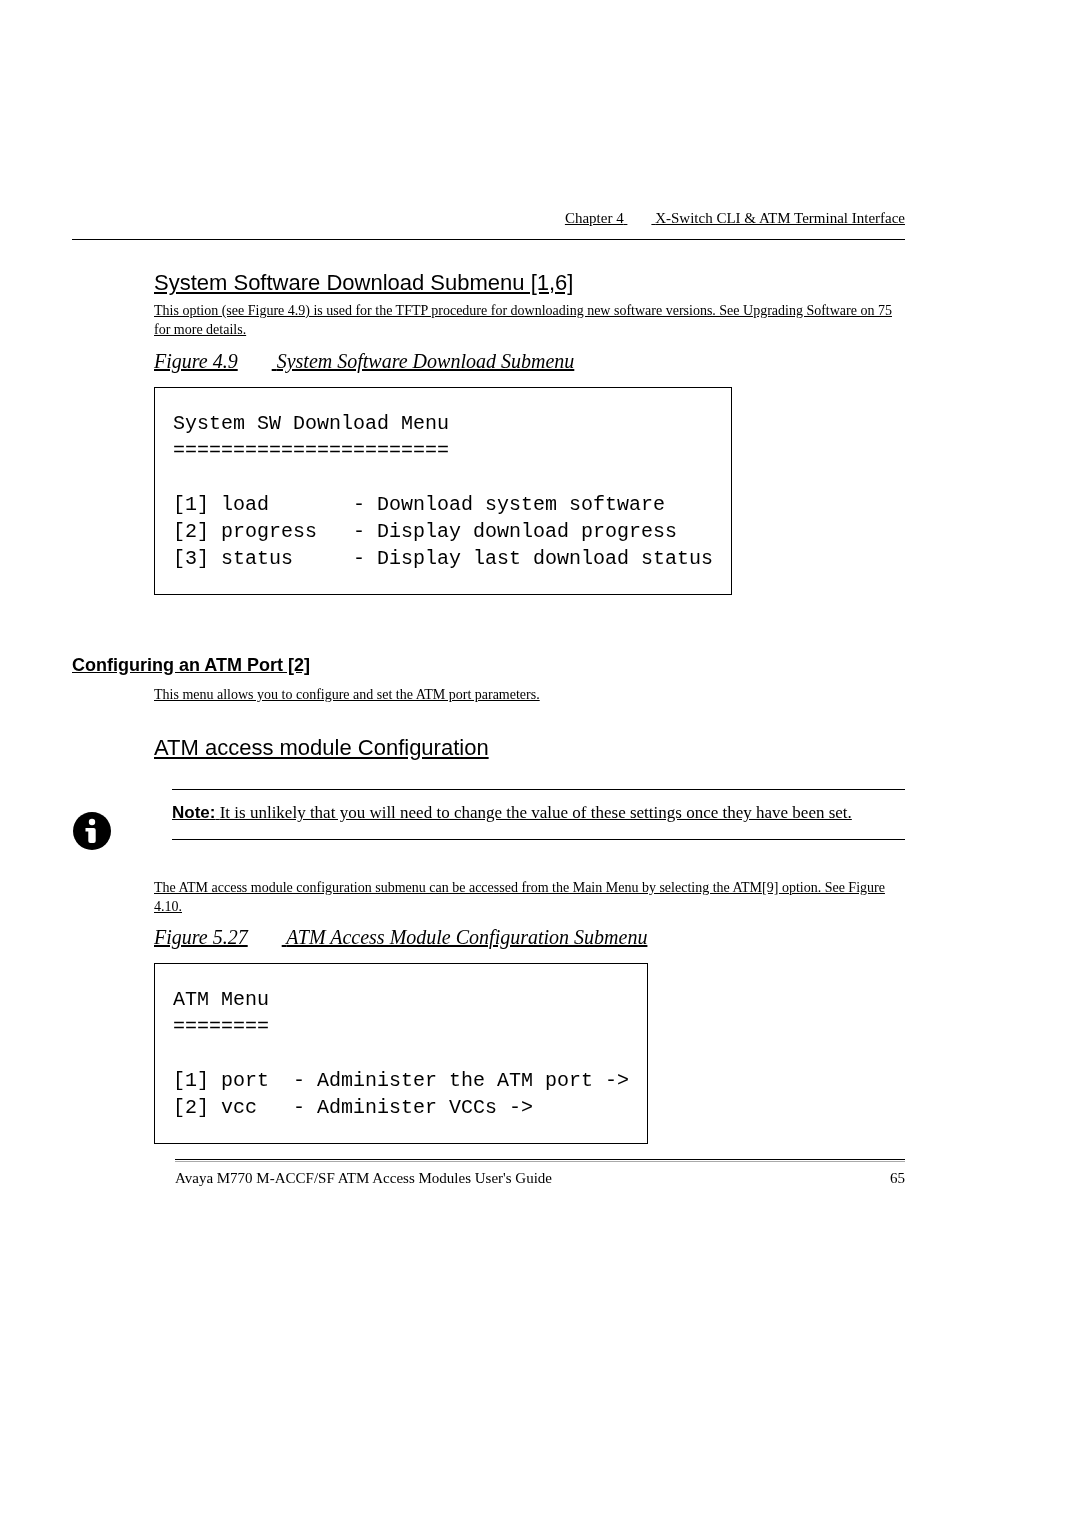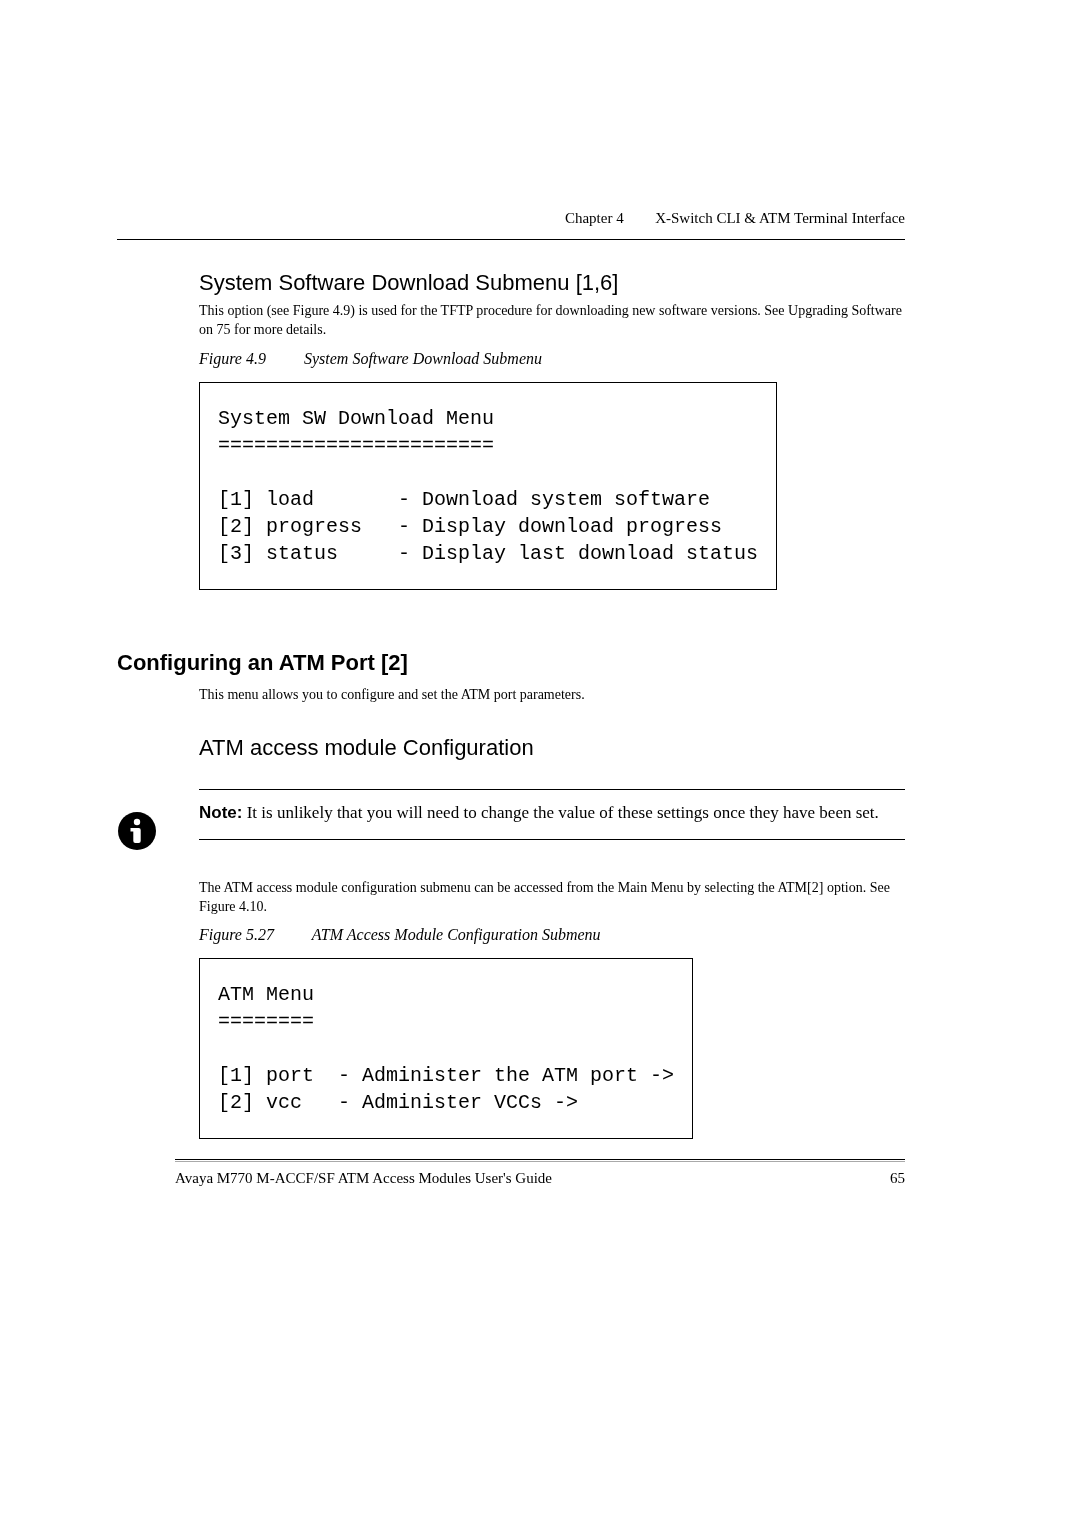--- a/index.html
+++ b/index.html
@@ -5,21 +5,22 @@
     * { margin: 0; padding: 0; box-sizing: border-box; }
     body {
       width: 1080px;
       height: 1528px;
       background: #ffffff;
       font-family: "Palatino Linotype", "Book Antiqua", Palatino, Georgia, serif;
       color: #000;
       position: relative;
     }
     .page {
-      padding: 210px 175px 0 117px;
+      padding: 210px 175px 0 72px;
+      text-decoration: underline;
     }
     .header {
       text-align: right;
       font-size: 15px;
       margin-bottom: 12px;
     }
     .header .sep { display: inline-block; width: 24px; }
     .hr-top {
       border: none;
       border-top: 1.2px solid #000;
@@ -34,47 +35,48 @@
       font-weight: normal;
       margin-bottom: 6px;
     }
     .body-text {
       font-size: 14px;
       line-height: 1.35;
       margin-bottom: 10px;
     }
     .figure-caption {
       font-style: italic;
-      font-size: 16px;
+      font-size: 20px;
       margin-bottom: 14px;
     }
     .figure-caption .fignum {
       margin-right: 34px;
     }
     .code-box {
       border: 1px solid #000;
       padding: 22px 18px 22px 18px;
       font-family: "Courier New", Courier, monospace;
       font-size: 20px;
       line-height: 1.35;
       white-space: pre;
       display: inline-block;
     }
     .section-heading {
       font-family: Arial, Helvetica, sans-serif;
       font-weight: bold;
-      font-size: 22px;
+      font-size: 18px;
       margin-top: 60px;
       margin-bottom: 10px;
     }
     .note-wrap {
       display: flex;
       margin-top: 28px;
       margin-bottom: 28px;
       align-items: flex-start;
+      gap: 18px;
     }
     .note-icon {
       width: 40px;
       height: 40px;
       flex: 0 0 40px;
       margin-right: 42px;
       margin-top: 22px;
     }
     .note-box {
       flex: 1;
@@ -152,21 +154,21 @@
       </svg>
     </div>
     <div class="note-box">
       <span class="note-bold">Note:</span>
       <span> </span>
       <span>It is unlikely that you will need to change the value of these settings once they have been set.</span>
     </div>
   </div>
 
   <div class="indent-block">
-    <div class="body-text">The ATM access module configuration submenu can be accessed from the Main Menu by selecting the ATM[2] option. See Figure 4.10.</div>
+    <div class="body-text">The ATM access module configuration submenu can be accessed from the Main Menu by selecting the ATM[9] option. See Figure 4.10.</div>
     <div class="figure-caption">
       <span class="fignum">Figure 5.27</span>
       <span>ATM Access Module Configuration Submenu</span>
     </div>
     <div class="code-box">ATM Menu
 ========
 
 [1] port  - Administer the ATM port -&gt;
 [2] vcc   - Administer VCCs -&gt;</div>
   </div>

